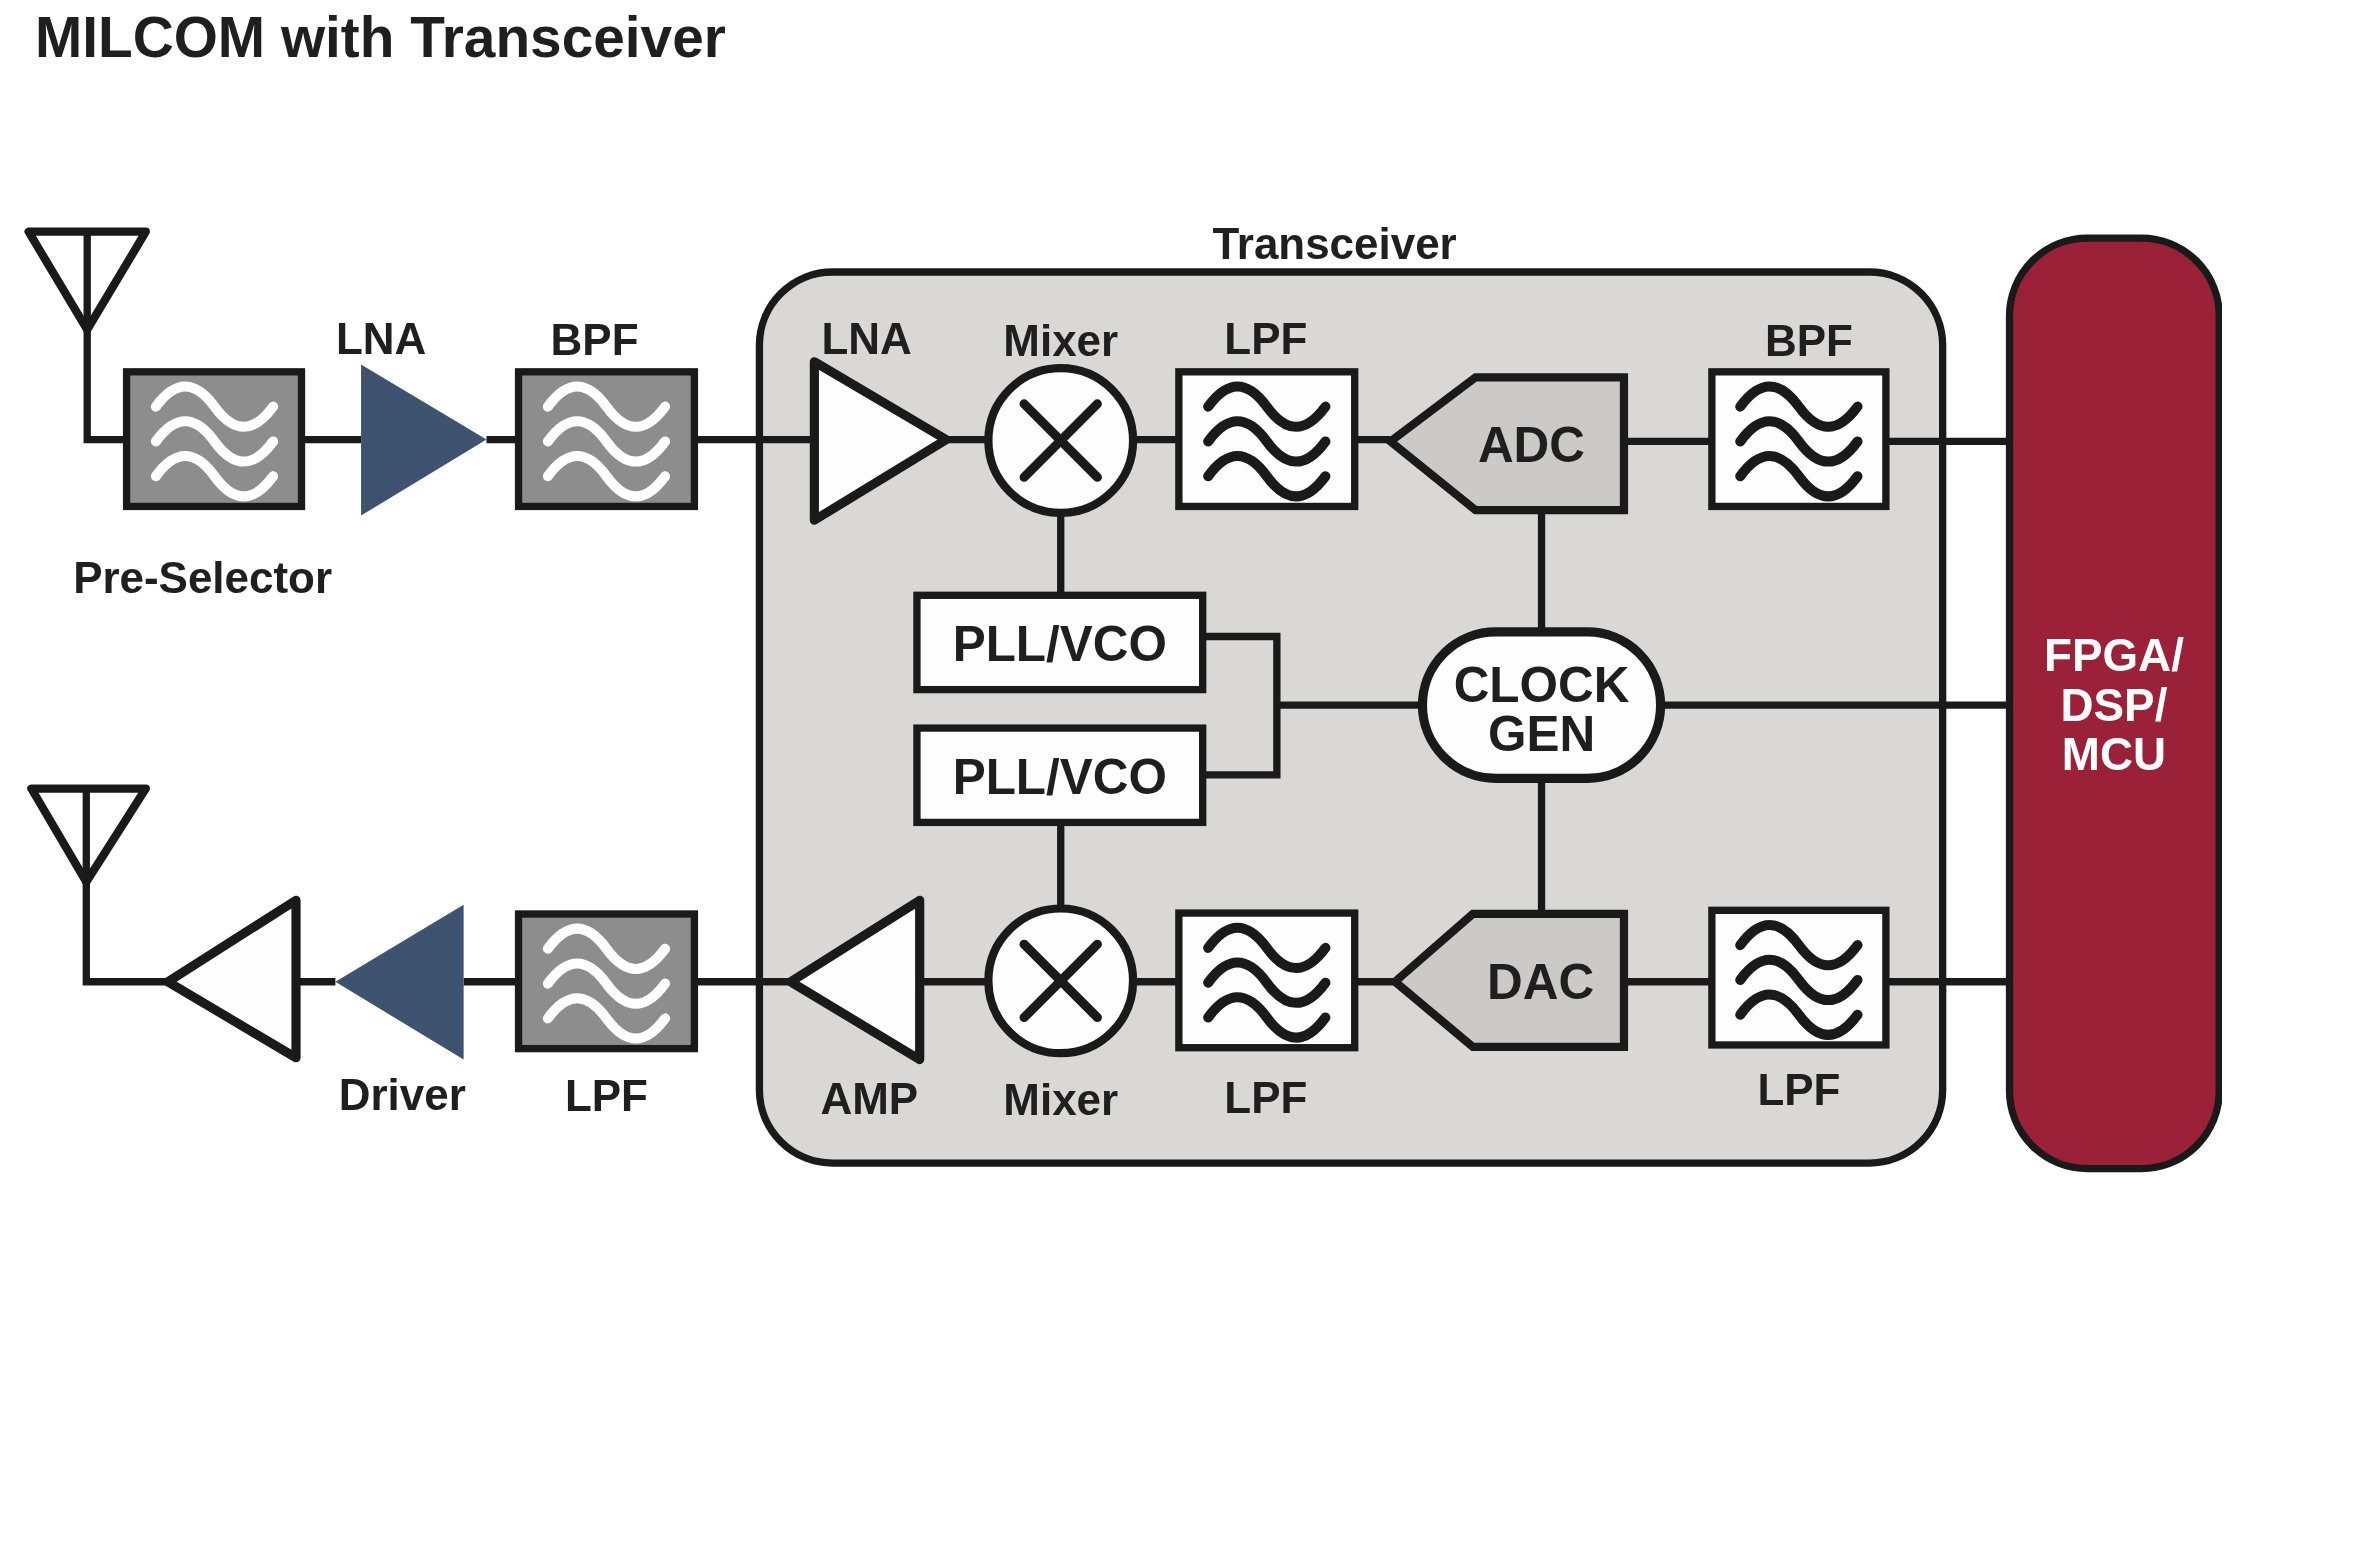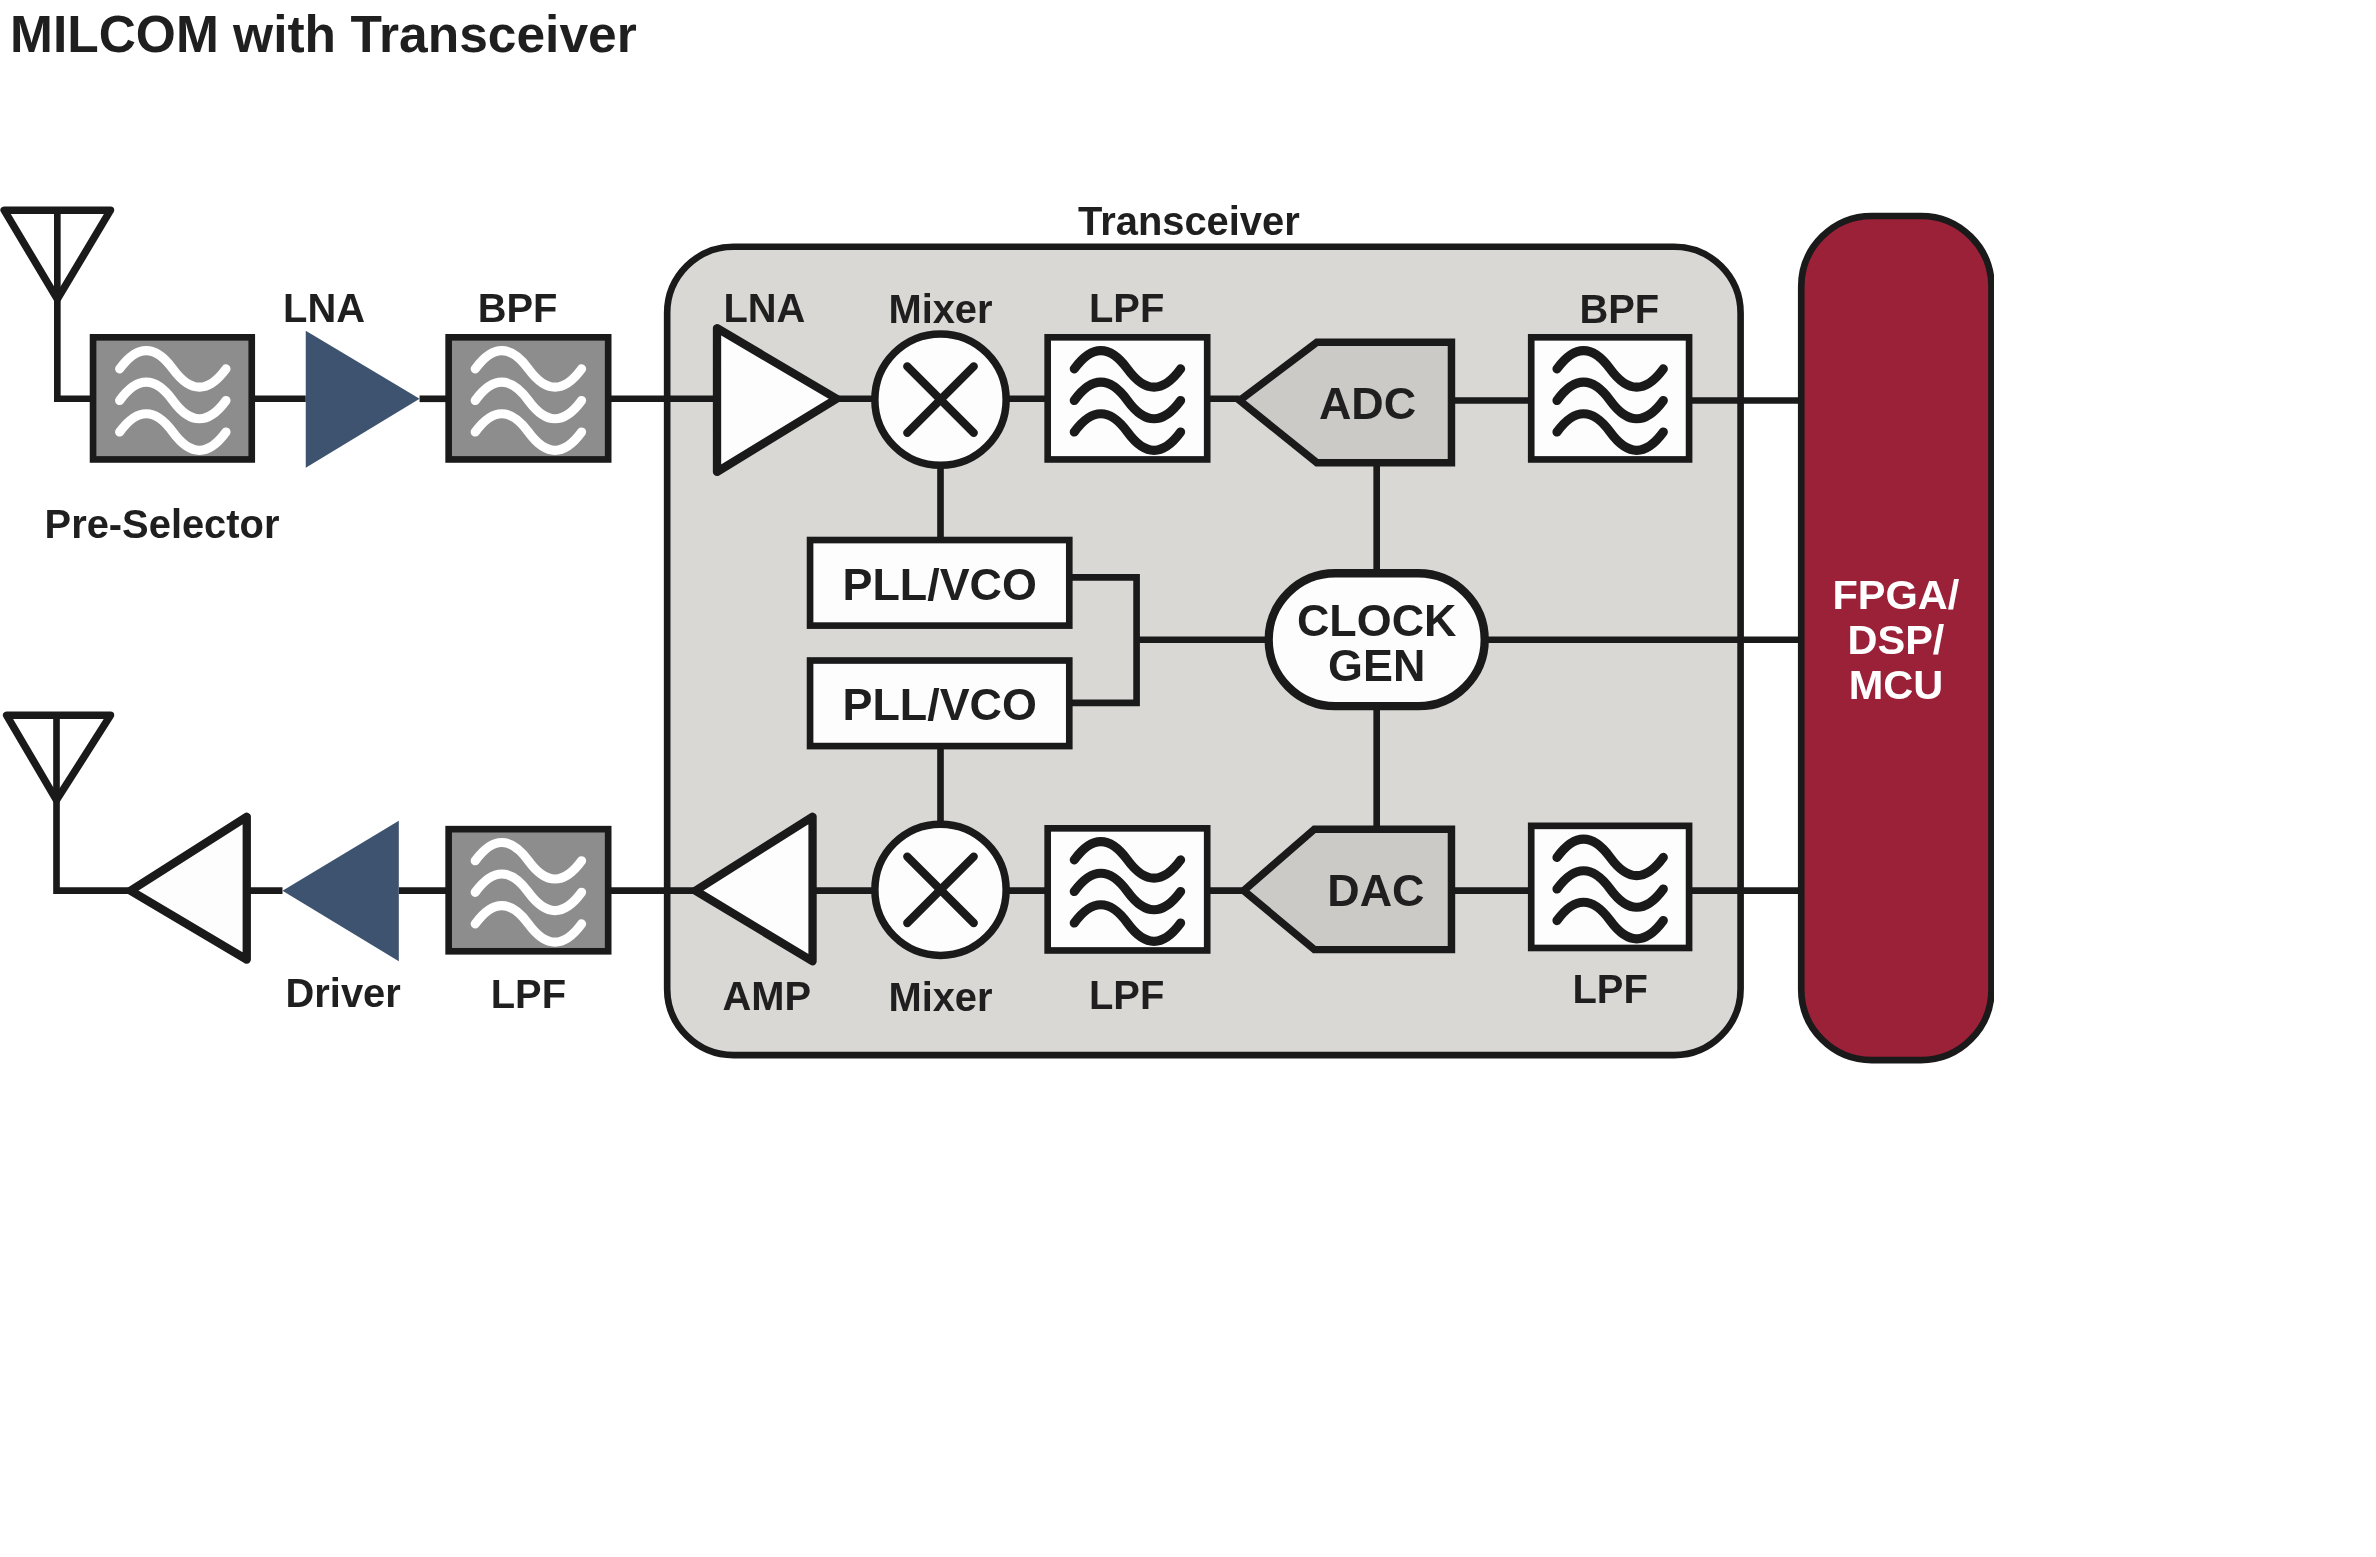--- a/index.html
+++ b/index.html
@@ -1,16 +1,16 @@
 <!DOCTYPE html>
 <html style="--canvas-bg: #ffffff; --ink: #1f1f1f; --wire: #1a1a1a; --transceiver-fill: #d9d8d5; --gray-filter-fill: #8d8d8d; --converter-fill: #cbcac7; --box-white: #fdfdfd; --accent-blue: #3e536f; --accent-red: #9b2139;"><head>
 <meta charset="utf-8">
 <style>
   html,body{margin:0;padding:0;background:#ffffff;}
-  .page{width:1994px;max-width:100%;}
+  .page{width:2198px;max-width:100%;margin-left:24px;}
   svg{display:block;width:100%;height:auto;background:var(--canvas-bg,#fff);}
   .wire{stroke:var(--wire,#1a1a1a);stroke-width:8;fill:none;}
   .tbox{fill:var(--transceiver-fill,#d9d8d5);stroke:var(--wire,#1a1a1a);stroke-width:8;}
   .redbox{fill:var(--accent-red,#9b2139);stroke:var(--wire,#1a1a1a);stroke-width:8;}
   .graybox{fill:var(--gray-filter-fill,#8d8d8d);stroke:var(--wire,#1a1a1a);stroke-width:8;}
   .whitebox{fill:var(--box-white,#fdfdfd);stroke:var(--wire,#1a1a1a);stroke-width:8;}
   .conv{fill:var(--converter-fill,#cbcac7);stroke:var(--wire,#1a1a1a);stroke-width:9;}
   .tri-blue{fill:var(--accent-blue,#3e536f);stroke:none;}
   .tri-white{fill:var(--box-white,#fdfdfd);stroke:var(--wire,#1a1a1a);stroke-width:10;stroke-linejoin:round;}
   .ant{fill:none;stroke:var(--wire,#1a1a1a);stroke-width:9;stroke-linejoin:round;}

